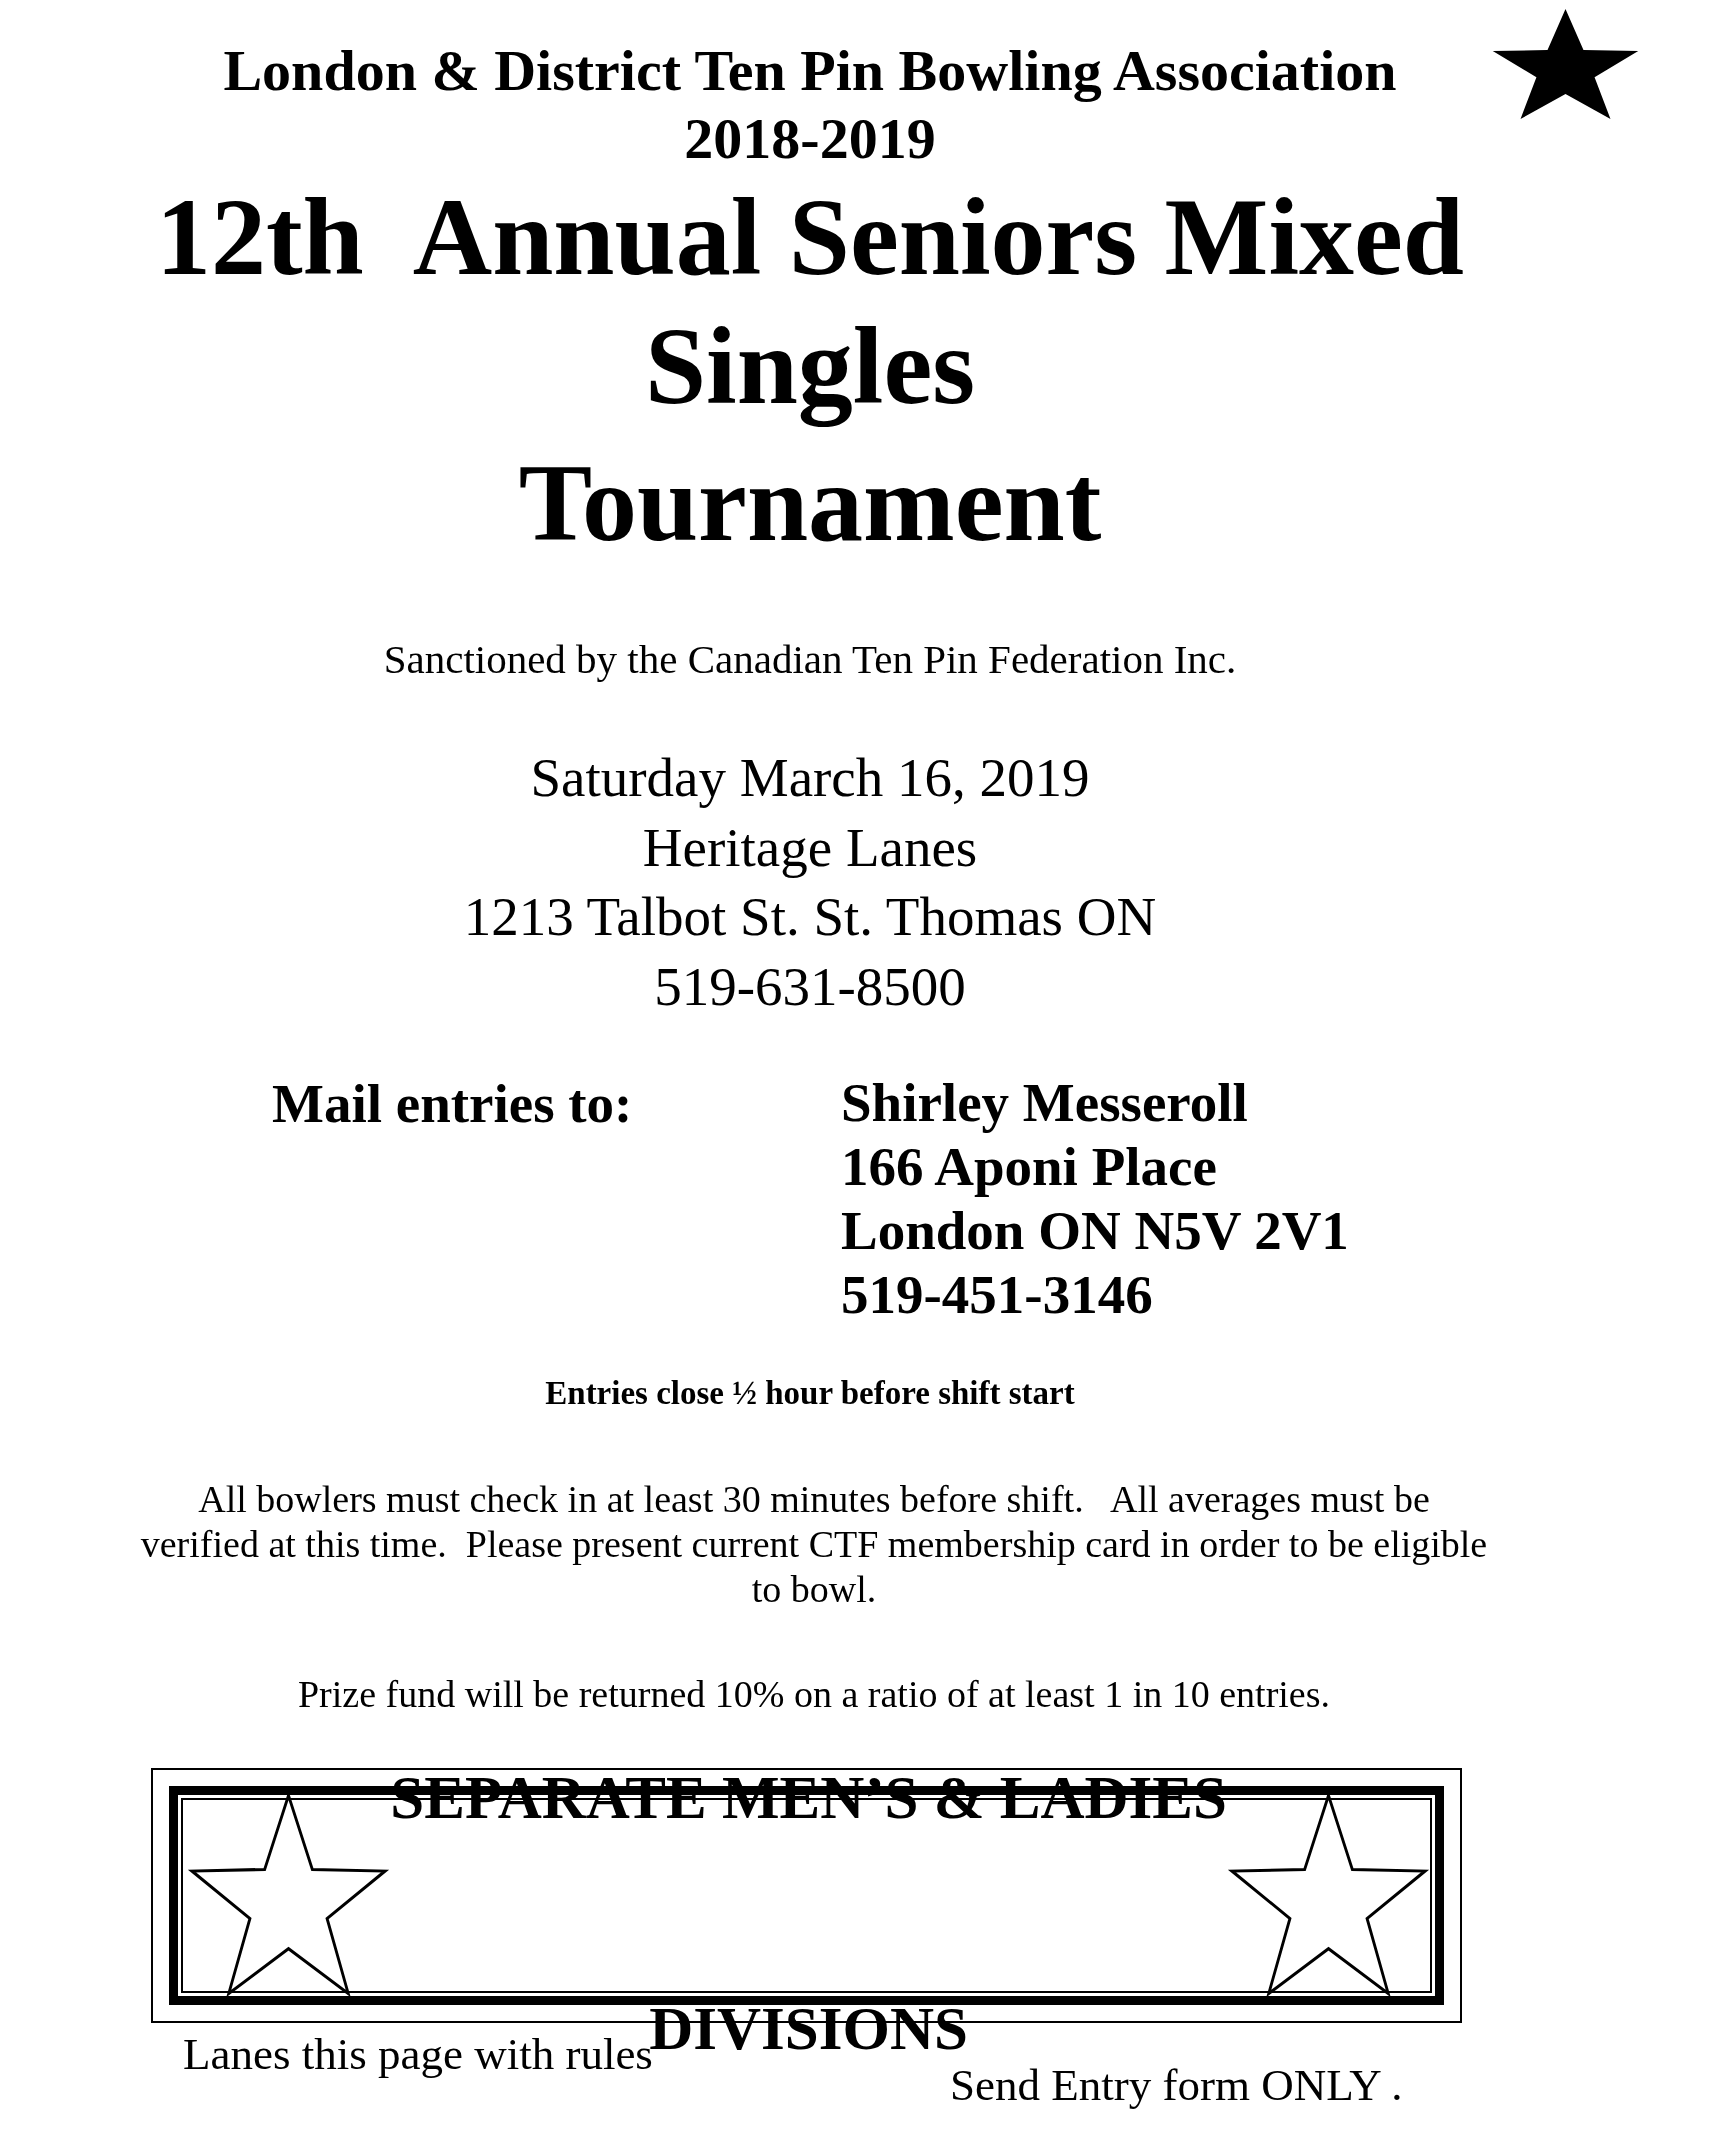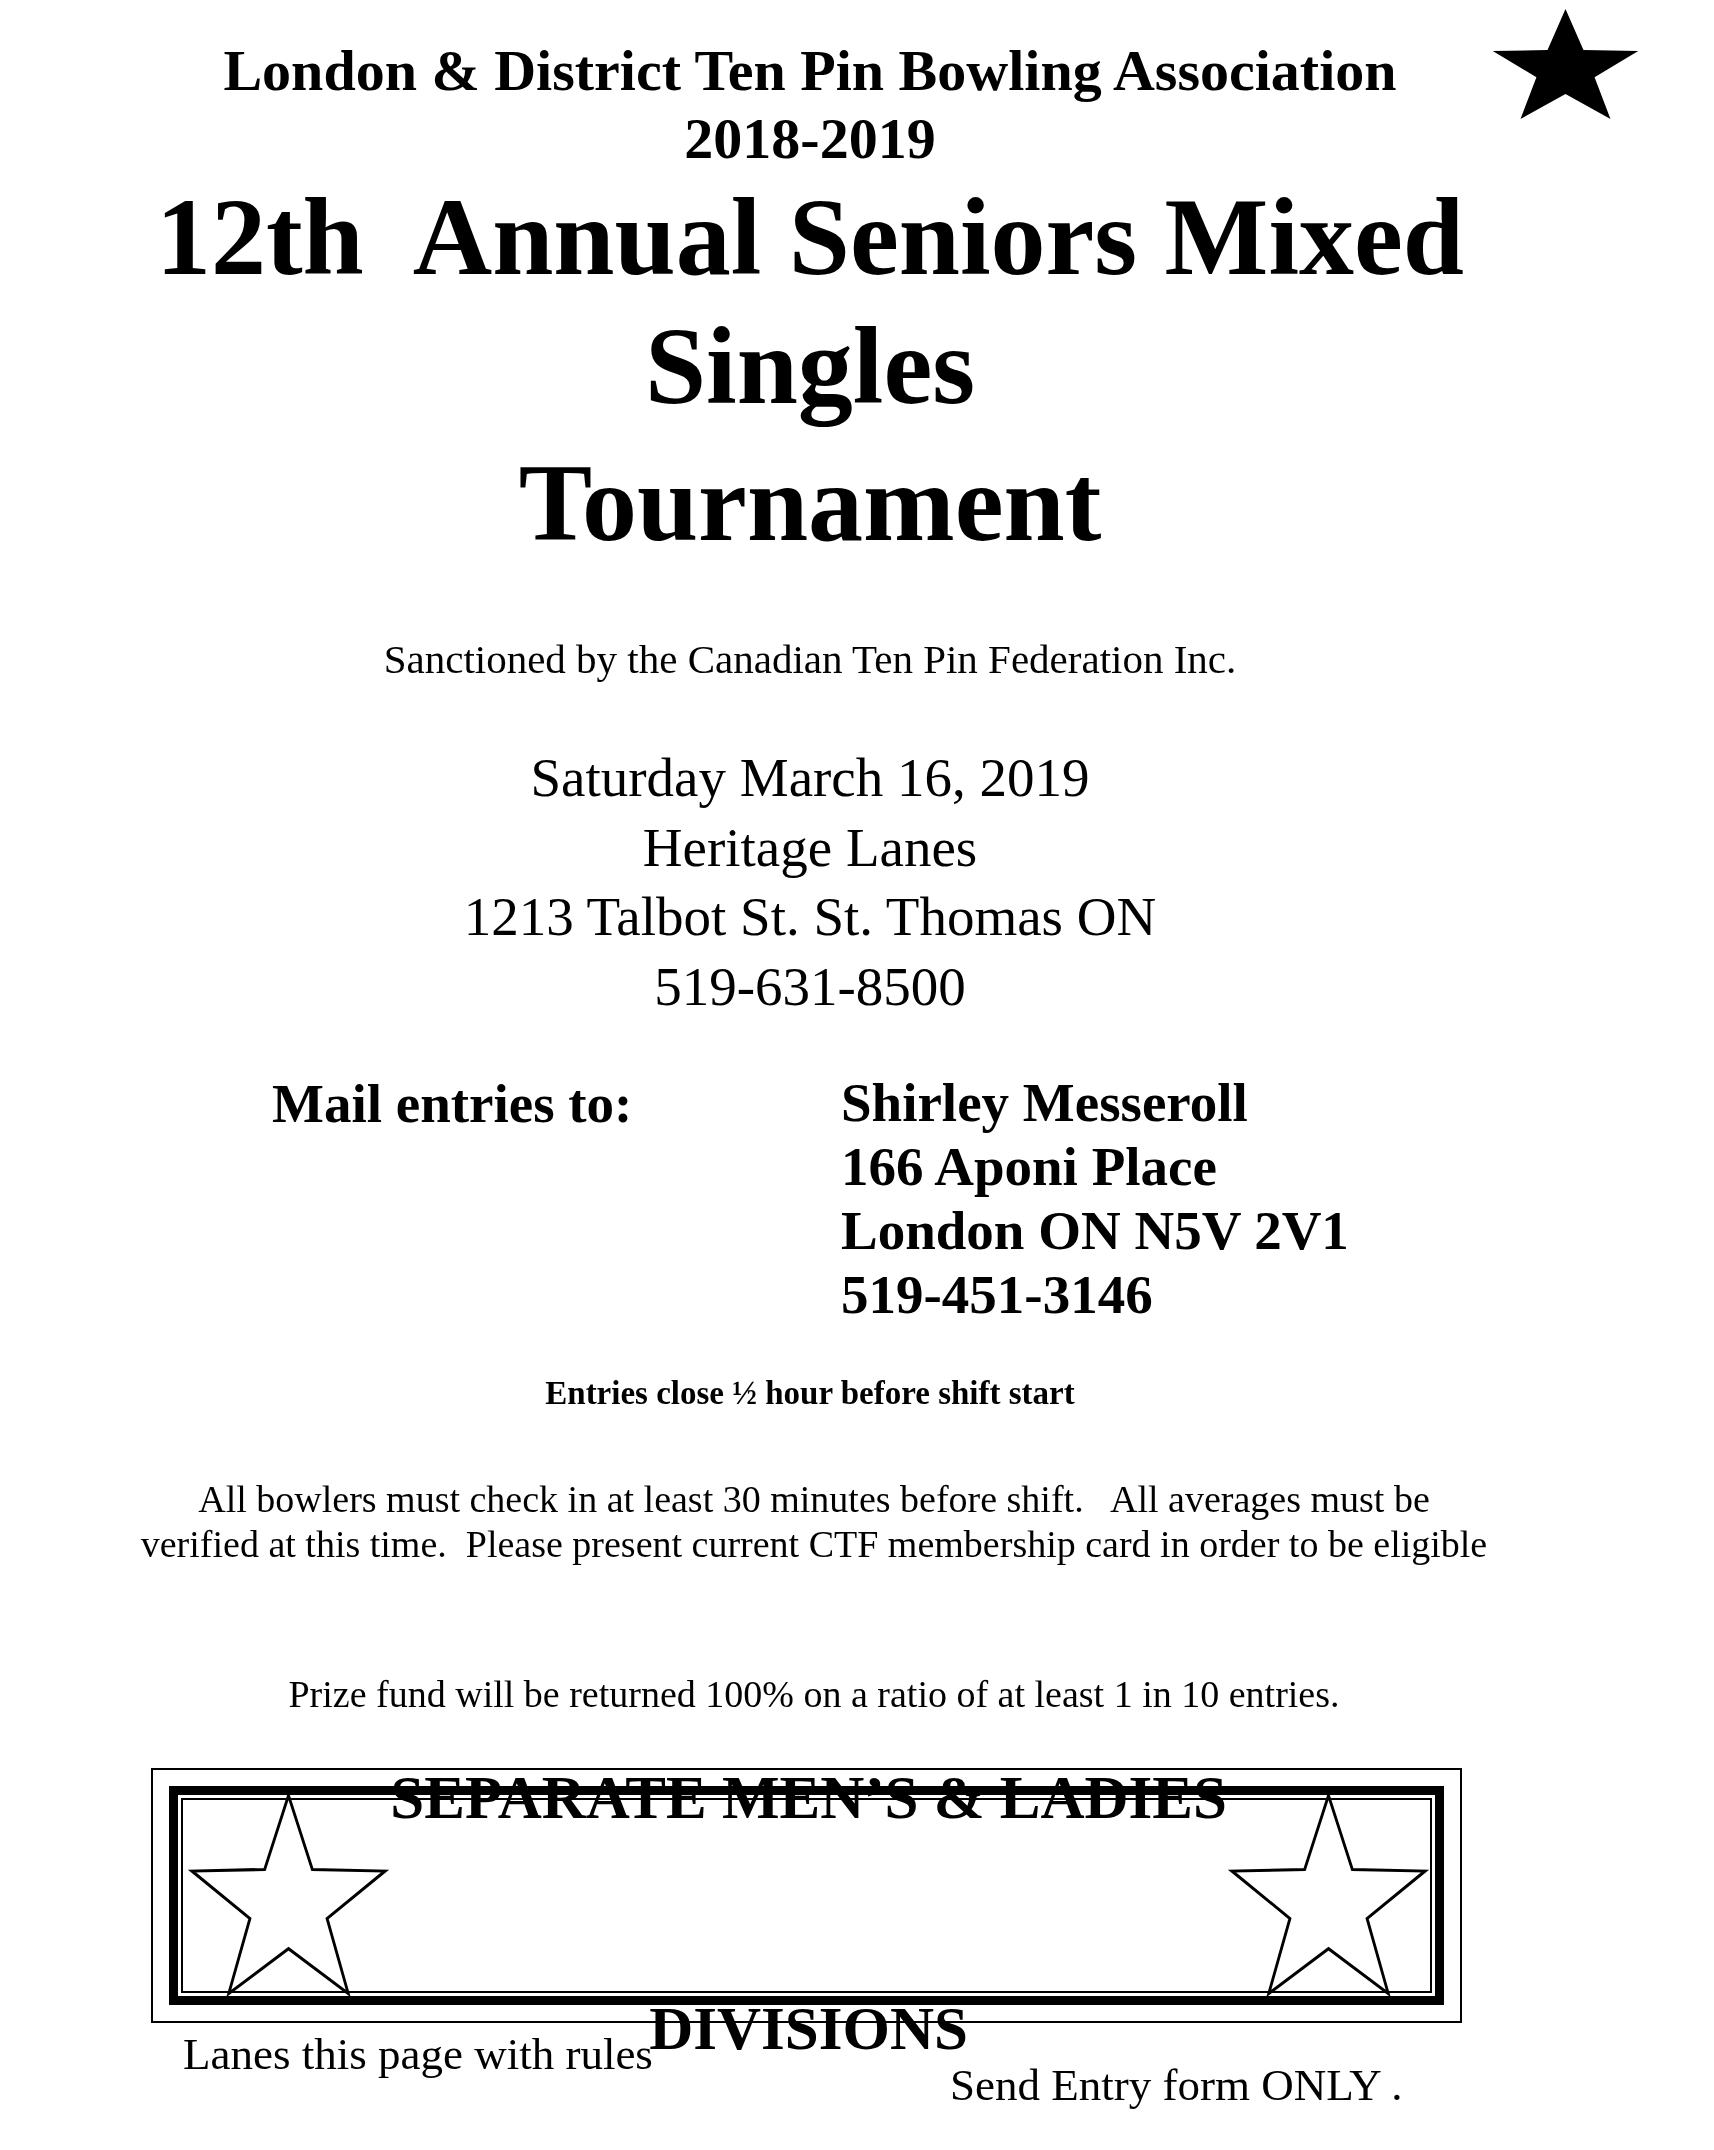--- a/index.html
+++ b/index.html
@@ -116,22 +116,23 @@
   <div class="t mail-label">Mail entries to:</div>
   <div class="t mail-line mail-1">Shirley Messeroll</div>
   <div class="t mail-line mail-2">166 Aponi Place</div>
   <div class="t mail-line mail-3">London ON N5V 2V1</div>
   <div class="t mail-line mail-4">519-451-3146</div>
 
   <div class="t center deadline">Entries close ½ hour before shift start</div>
 
   <div class="t center-wide para-line para-1">All bowlers must check in at least 30 minutes before shift.   All averages must be</div>
   <div class="t center-wide para-line para-2">verified at this time.  Please present current CTF membership card in order to be eligible</div>
+  <div class="t center-wide para-line para-3">to bowl.</div>
 
-  <div class="t center-wide prize">Prize fund will be returned 100% on a ratio of at least 1 in 10 entries.</div>
+  <div class="t center-wide prize">Prize fund will be returned 10% on a ratio of at least 1 in 10 entries.</div>
 
   <div class="divisions-box">
     <div class="divisions-mid">
       <div class="divisions-inner">
         <span class="box-star box-star-left">
           <svg width="203" height="209" viewBox="0 0 200 191" preserveAspectRatio="none">
             <polygon points="100,5 123.5,72.6 195.1,74.1 138,117.4 158.8,185.9 100,145 41.2,185.9 62,117.4 4.9,74.1 76.5,72.6" fill="#ffffff" stroke="#000000" stroke-width="2.8"></polygon>
           </svg>
         </span>
         <div class="divisions-text">

